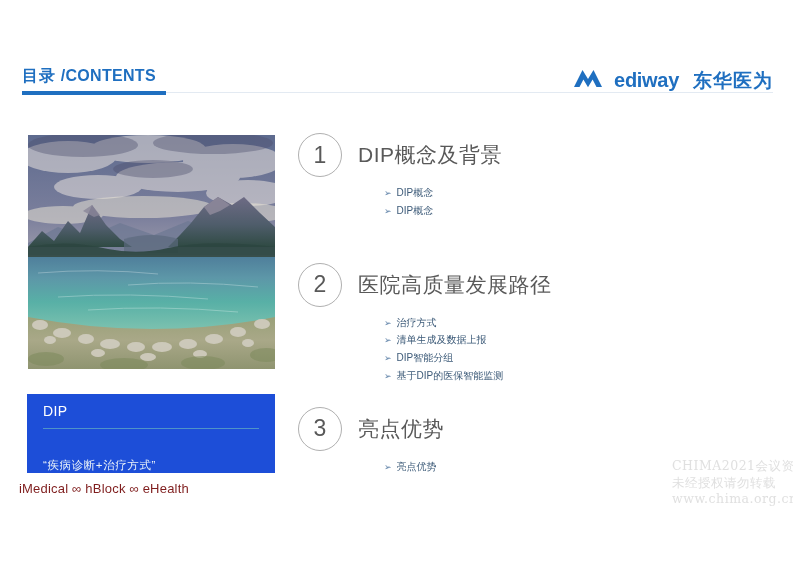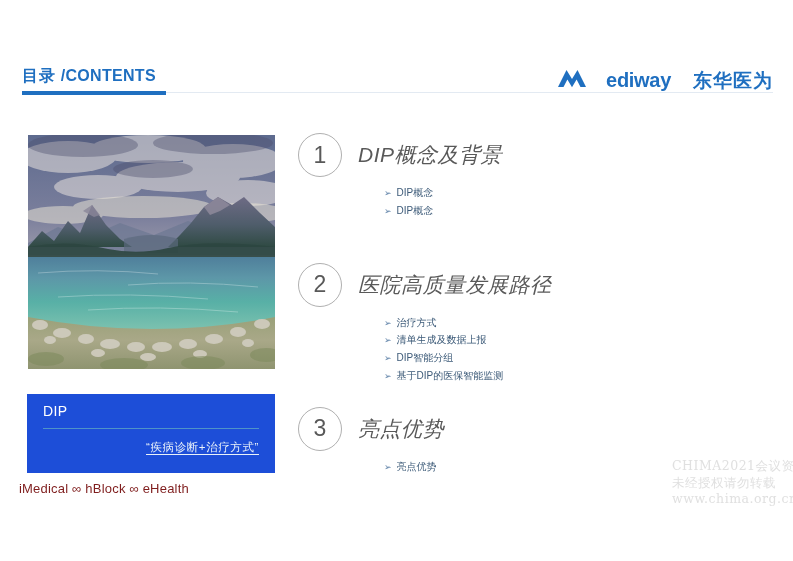--- a/index.html
+++ b/index.html
@@ -48,21 +48,21 @@
     background: #E3EAF2;
   }
 
   
   .logo {
     position: absolute;
     right: 20px;
     top: 68px;
     display: flex;
     align-items: center;
-    gap: 22px;
+    gap: 14px;
     white-space: nowrap;
   }
   .logo-mark { display: block; }
   .logo-word {
     font-size: 20px;
     font-weight: bold;
     color: #1F6FC0;
     letter-spacing: -0.3px;
     line-height: 1;
     margin-left: -3px;
@@ -104,27 +104,25 @@
     line-height: 1.1;
     letter-spacing: 0.4px;
   }
   .dip-card-divider {
     margin-top: 9px;
     width: 216px;
     height: 1px;
     background: #4F93C8;
   }
   .dip-card-sub {
-    margin-top: 11px;
+    margin-top: 29px;
     color: #EAF2F9;
     font-size: 11.5px;
     letter-spacing: 0.6px;
-    text-decoration: underline;
     text-underline-offset: 3px;
-    text-align: right;
   }
 
   
   .footer-tagline {
     position: absolute;
     left: 19px;
     top: 481px;
     font-size: 13px;
     color: #7f1d1d;
     letter-spacing: 0.2px;
@@ -157,21 +155,20 @@
     color: #595959;
     font-weight: 300;
     line-height: 1;
   }
   .agenda-heading {
     font-size: 21px;
     color: #595959;
     letter-spacing: 0.5px;
     line-height: 1.1;
     white-space: nowrap;
-    font-style: italic;
   }
   .bullets {
     margin: 7px 0 0 86px;
   }
   .bullet {
     display: flex;
     align-items: baseline;
     gap: 5px;
     font-size: 10px;
     color: #3C5A78;

